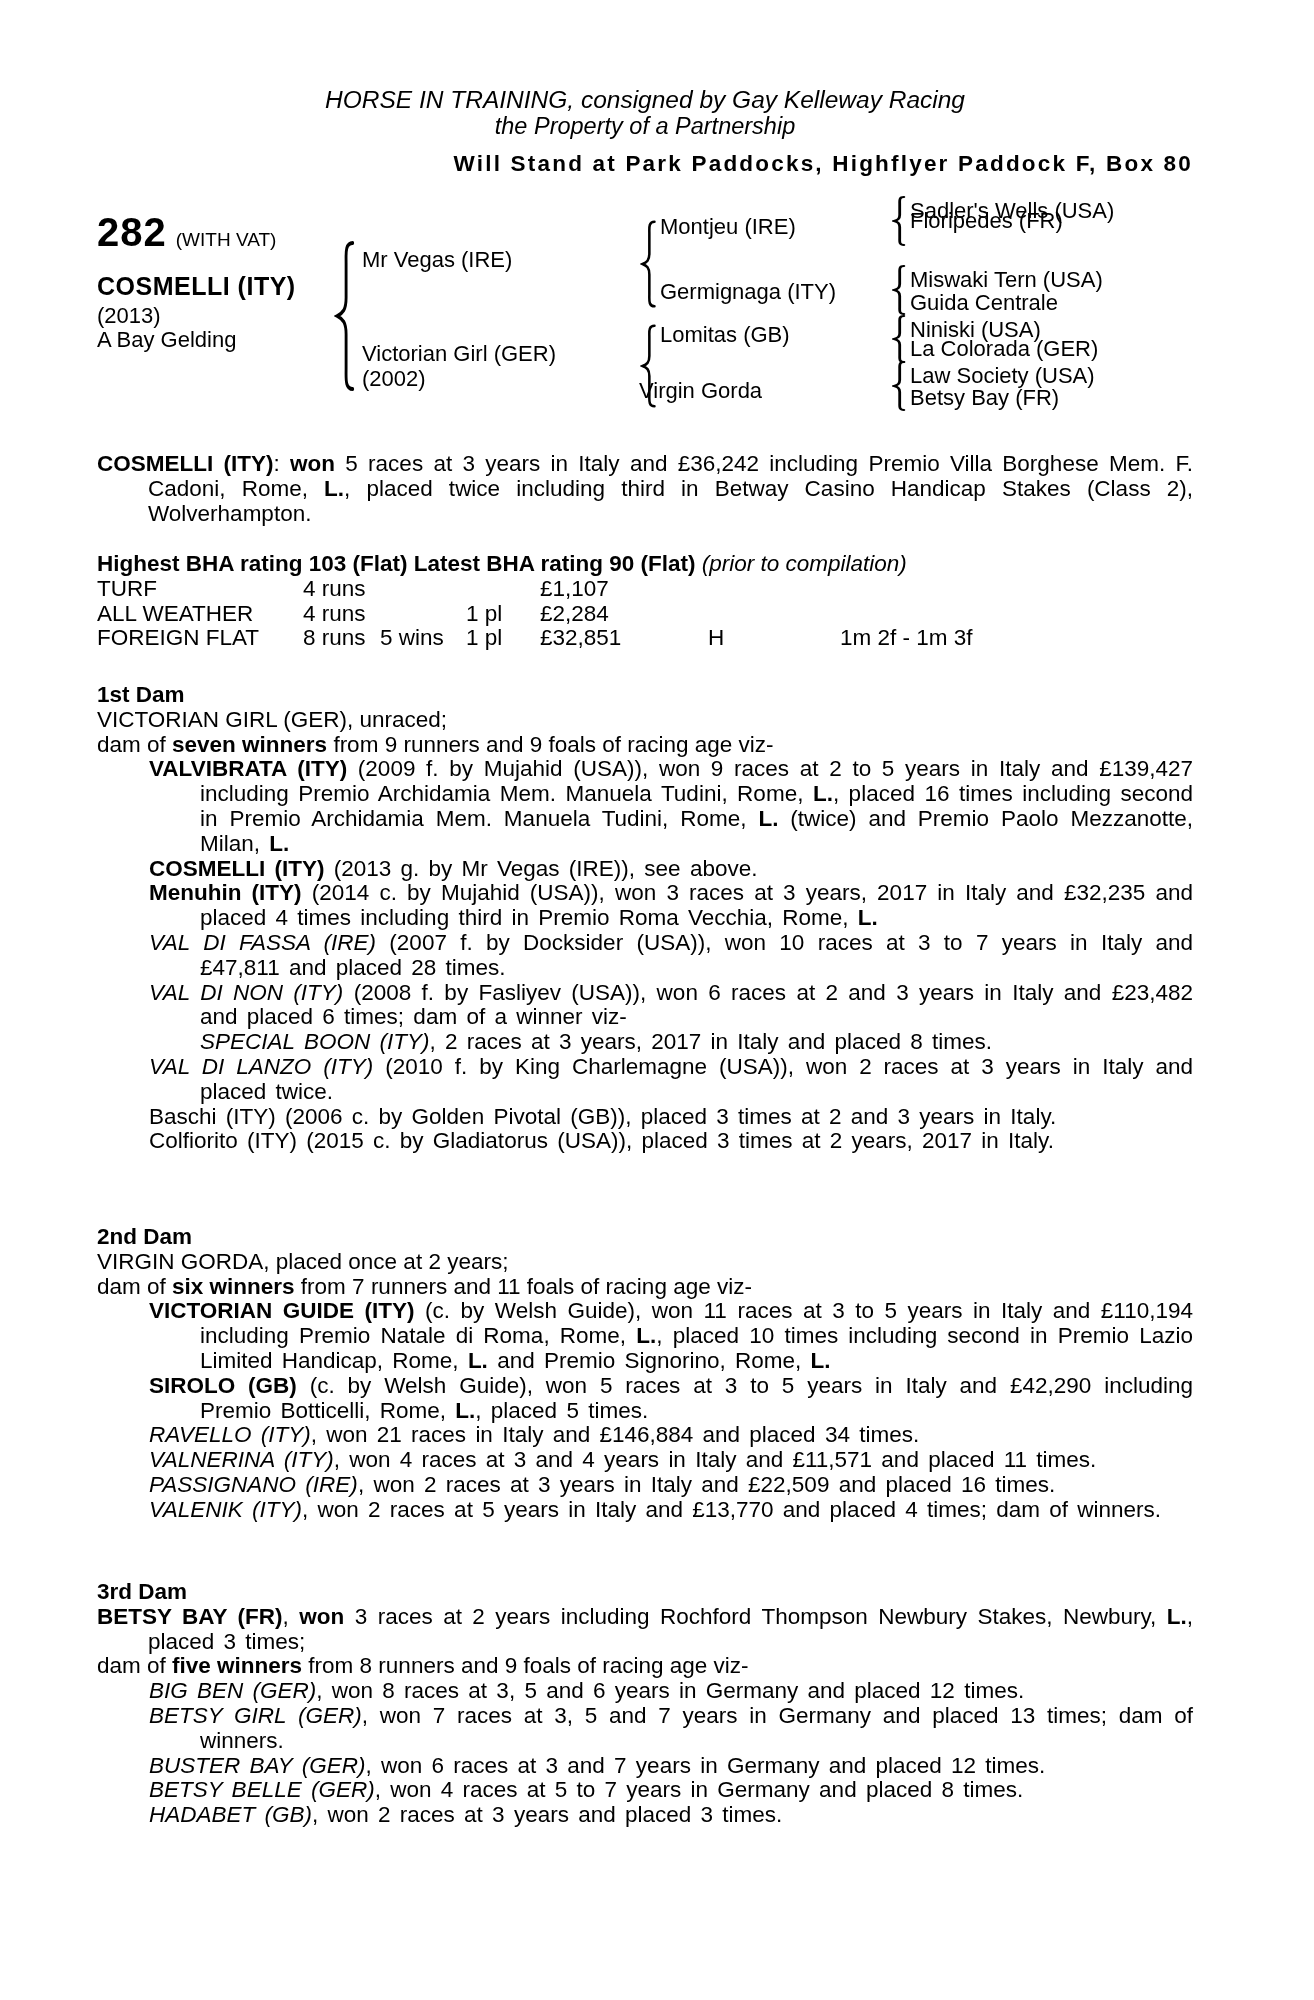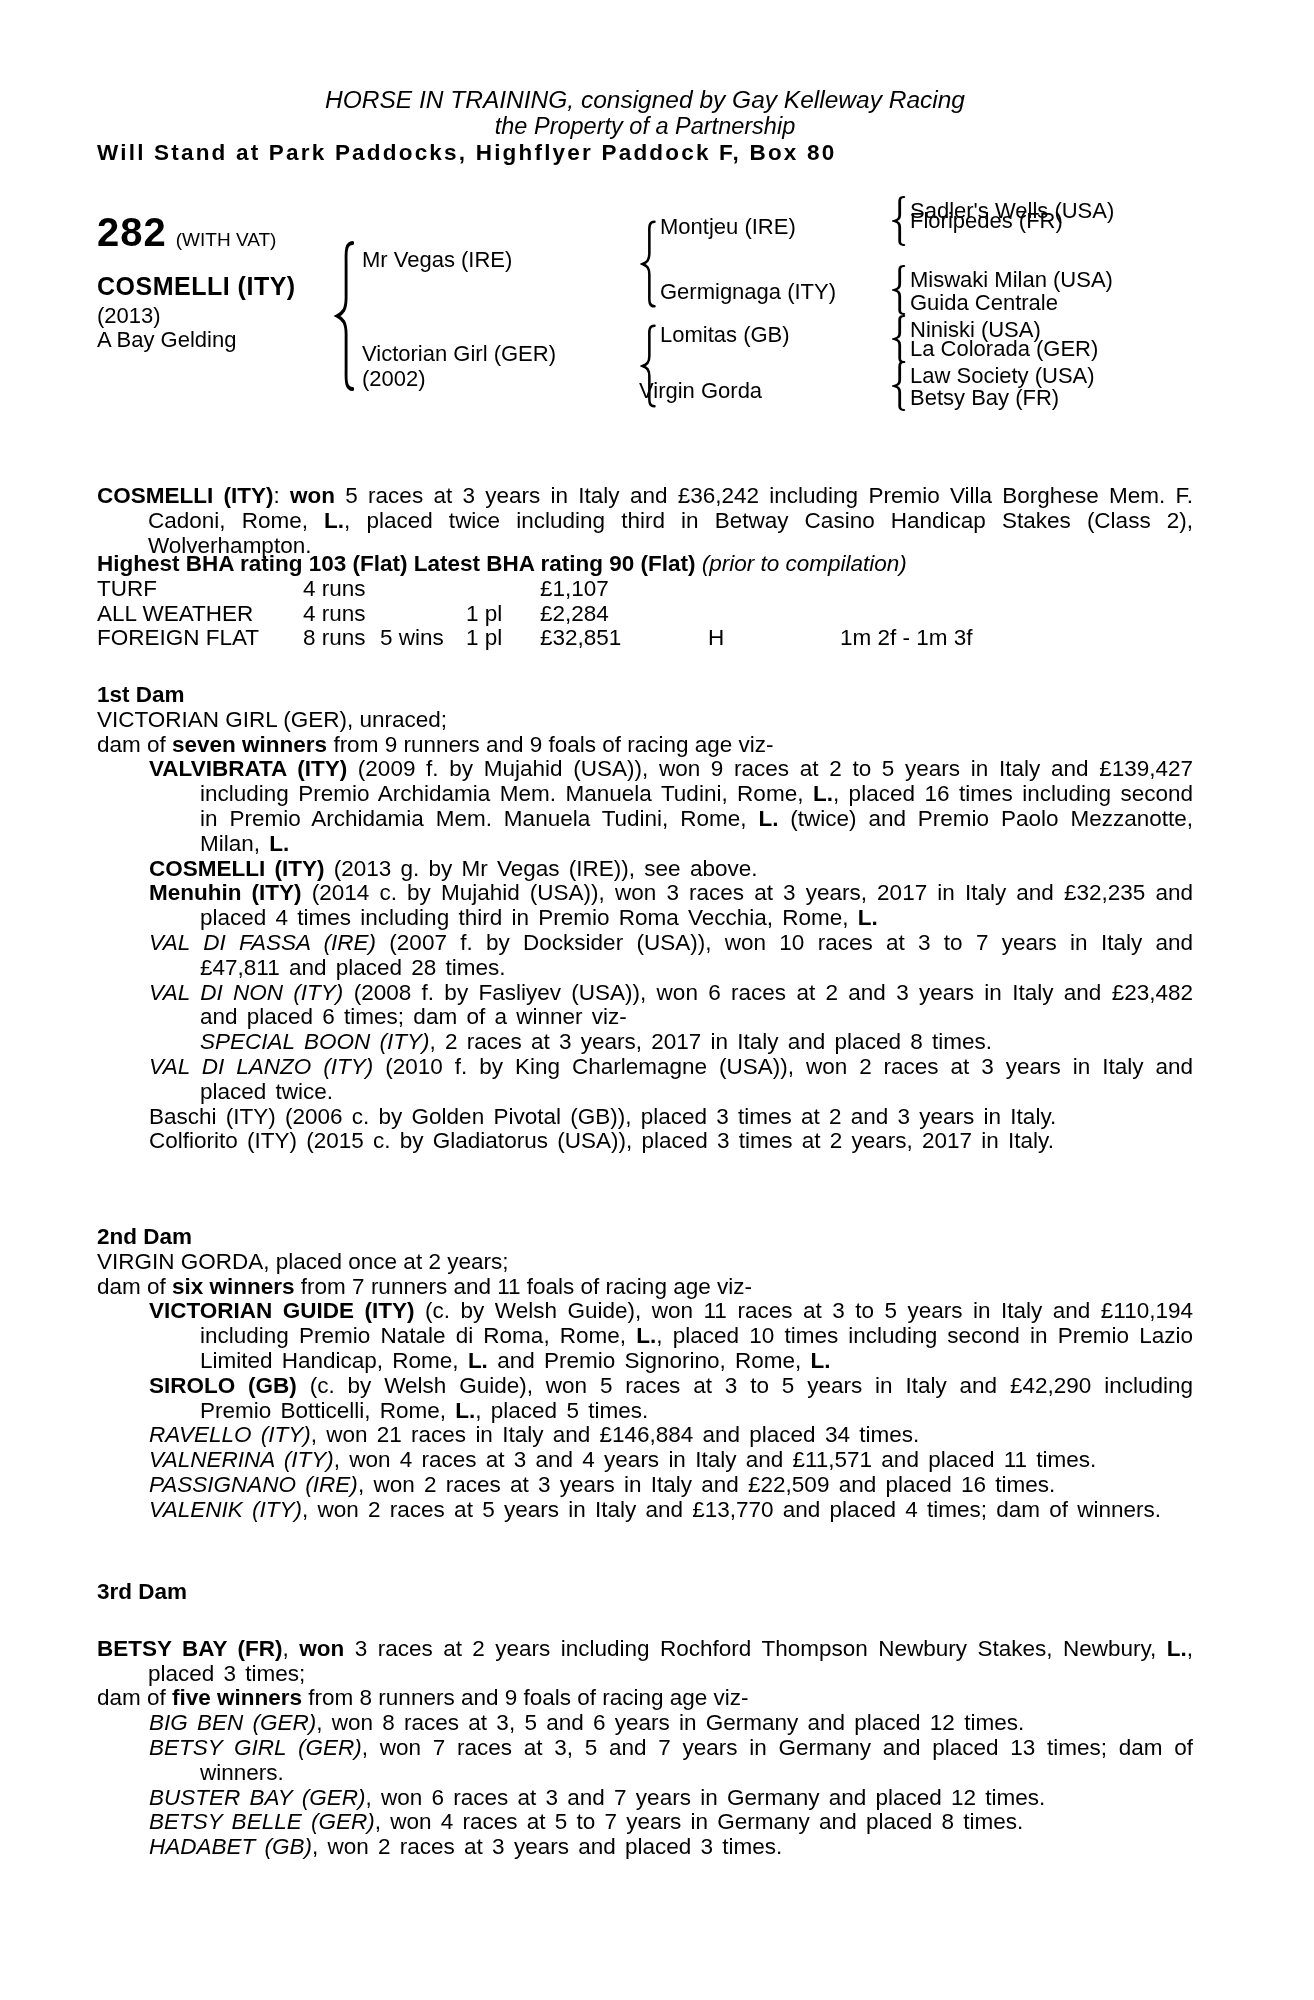--- a/index.html
+++ b/index.html
@@ -10,31 +10,31 @@
     background:#ffffff;
     color:#000;
     font-family:"Liberation Sans", sans-serif;
     overflow:hidden;
   }
   .sec{position:absolute;left:97px;width:1096px;font-size:22.5px;line-height:24.8px;}
   
   .hdr{top:86px;text-align:center;}
   .h1{font-style:italic;font-size:24.5px;line-height:27px;}
   .h2{font-style:italic;font-size:23.5px;line-height:27px;text-align:center;}
-  .h3{font-weight:bold;font-size:22.5px;letter-spacing:2.2px;text-align:left;margin-top:1px;}
+  .h3{font-weight:bold;font-size:22.5px;letter-spacing:2.2px;text-align:right;margin-top:12px;}
   
   .ped span.pn{position:absolute;white-space:nowrap;font-size:22px;}
   .lotnum{position:absolute;left:97px;top:210px;white-space:nowrap;}
   .lotnum b{font-size:40px;font-weight:bold;letter-spacing:1px;}
   .lotnum .vat{font-size:19px;margin-left:9px;}
   .hname{position:absolute;left:97px;top:272px;font-size:25px;font-weight:bold;letter-spacing:.5px;white-space:nowrap;}
   .brace{position:absolute;}
   .brace svg{display:block;width:100%;height:100%;}
   
-  .para{text-align:justify;padding-left:51px;text-indent:-51px;word-spacing:3px;margin-top:32px;}
+  .para{text-align:justify;padding-left:51px;text-indent:-51px;word-spacing:3px;}
   .flush{text-align:left;}
   .entry{text-align:justify;padding-left:103px;text-indent:-51px;word-spacing:3px;}
   .subentry{text-align:justify;padding-left:154px;text-indent:-51px;word-spacing:3px;}
   .sec-title{font-weight:bold;}
   
   .rrow{position:relative;height:24.8px;}
   .rrow span{position:absolute;top:0;white-space:nowrap;}
   .c0{left:0;} .c1{left:206px;} .c2{left:283px;} .c3{left:369px;} .c4{left:443px;} .c5{left:611px;} .c6{left:743px;}
 </style>
 </head>
@@ -95,21 +95,21 @@
           <path d="M17,2 C10,2 11,9 11,15 L11,38 C11,46 8,48 3,50 C8,52 11,54 11,62 L11,85 C11,91 10,98 17,98" fill="none" stroke="#000" stroke-width="4" stroke-linecap="round"></path>
         </svg>
     </div>
     <div class="brace" style="left:892px;top:361px;width:14px;height:50px;">
       <svg viewBox="0 0 20 100" preserveAspectRatio="none">
           <path d="M17,2 C10,2 11,9 11,15 L11,38 C11,46 8,48 3,50 C8,52 11,54 11,62 L11,85 C11,91 10,98 17,98" fill="none" stroke="#000" stroke-width="4" stroke-linecap="round"></path>
         </svg>
     </div>
     <span class="pn" style="left:910px;top:198px;">Sadler's Wells (USA)</span>
     <span class="pn" style="left:910px;top:208px;text-align:center;">Floripedes (FR)</span>
-    <span class="pn" style="left:910px;top:267px;">Miswaki Milan (USA)</span>
+    <span class="pn" style="left:910px;top:267px;">Miswaki Tern (USA)</span>
     <span class="pn" style="left:910px;top:290px;">Guida Centrale</span>
     <span class="pn" style="left:910px;top:317px;">Niniski (USA)</span>
     <span class="pn" style="left:910px;top:336px;">La Colorada (GER)</span>
     <span class="pn" style="left:910px;top:363px;">Law Society (USA)</span>
     <span class="pn" style="left:910px;top:385px;">Betsy Bay (FR)</span>
   </div>
 
   <div class="sec" style="top:452px;">
     <div class="para"><span style="font-weight: bold;">COSMELLI (ITY)</span><span>: </span><span style="font-weight: bold;">won</span><span> 5 races at 3 years in Italy and £36,242 including Premio Villa Borghese Mem. F. Cadoni, Rome, </span><span style="font-weight: bold;">L.</span><span>, placed twice including third in Betway Casino Handicap Stakes (Class 2), Wolverhampton.</span></div>
   </div>

